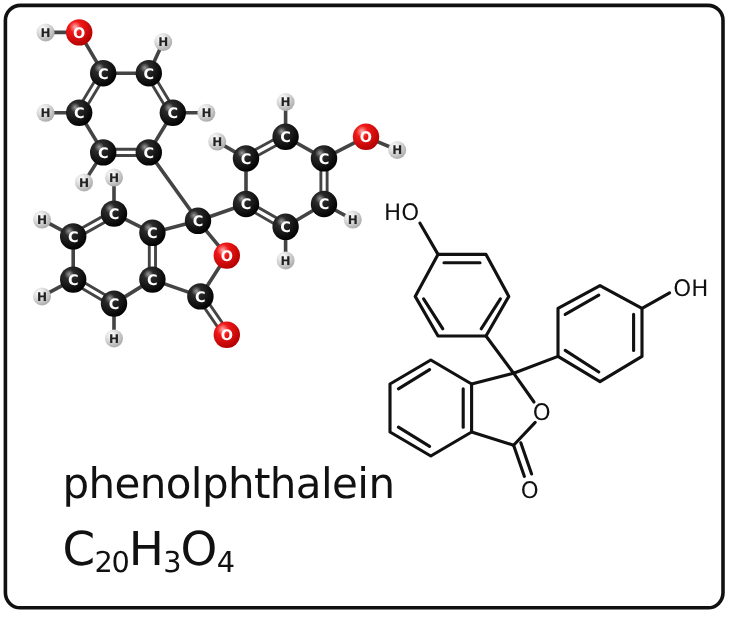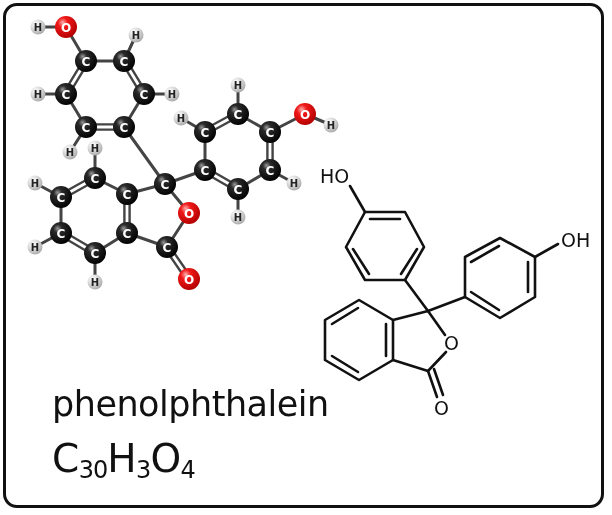--- a/index.html
+++ b/index.html
@@ -278,14 +278,14 @@
   <g font-family="DejaVu Sans, sans-serif" font-size="19" fill="#111">
     <text id="sk-ho" x="320" y="183">HO</text>
     <text id="sk-oh" x="561" y="247">OH</text>
     <text id="sk-o1" x="444" y="350">O</text>
     <text id="sk-o2" x="434" y="415">O</text>
   </g>
 </svg>
 
 <div id="name" class="lbl">phenolphthalein</div>
 <div id="formula" class="lbl">
-  <span>C</span><sub>30</sub><span>H</span><sub>3</sub><span>O</span><sub>4</sub>
+  <span>C</span><sub>20</sub><span>H</span><sub>3</sub><span>O</span><sub>4</sub>
 </div>
 
 </body></html>

